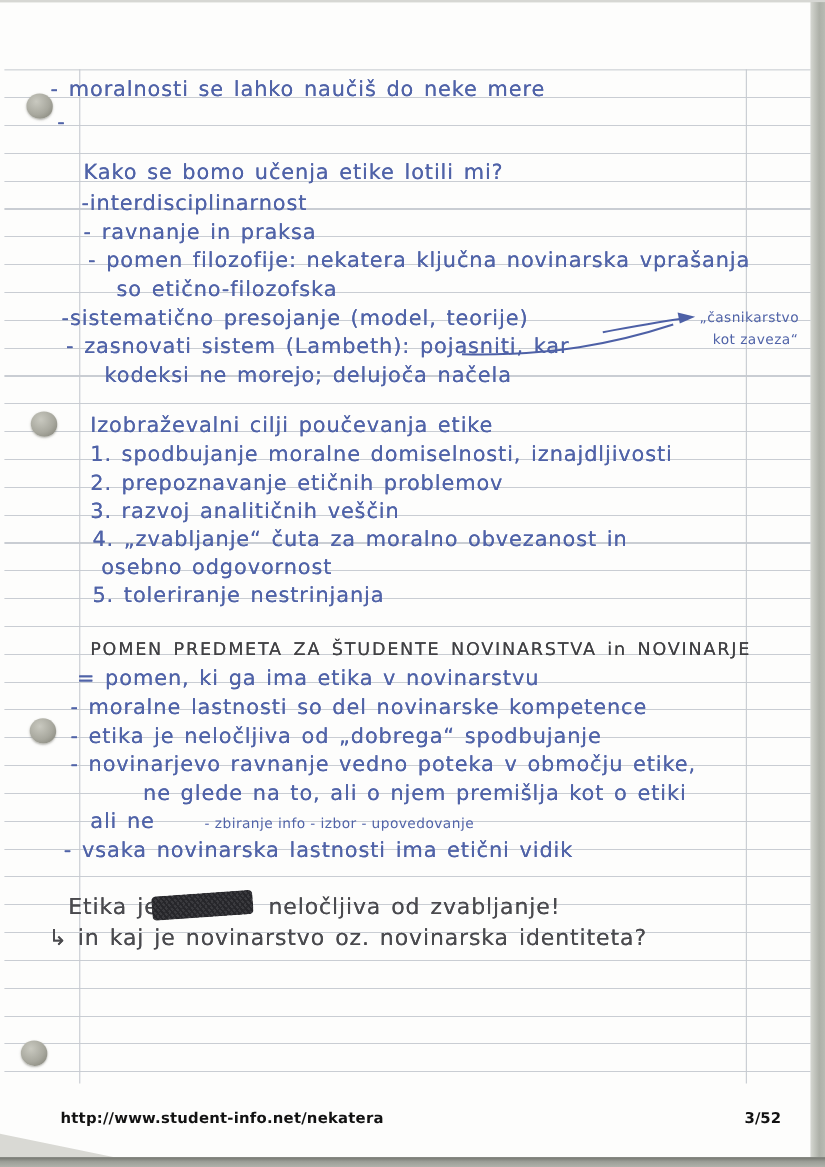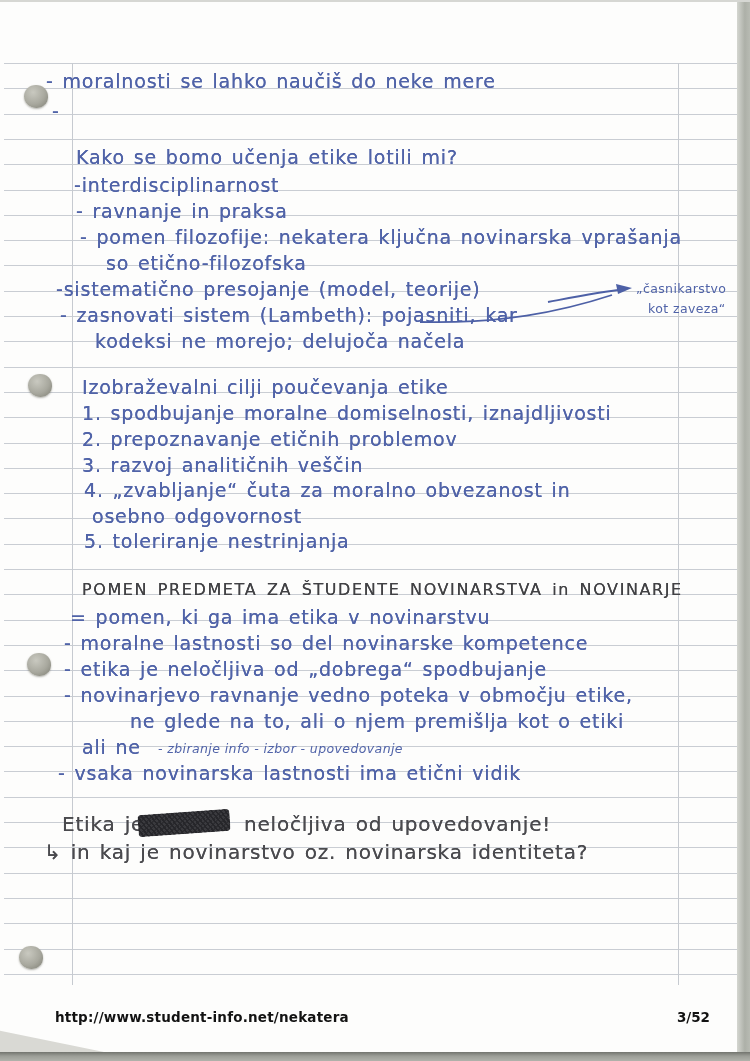--- a/index.html
+++ b/index.html
@@ -104,25 +104,25 @@
 <div class="hand ink" style="left:84px;top:479px;">4. „zvabljanje“ čuta za moralno obvezanost in</div>
 <div class="hand ink" style="left:92px;top:505px;">osebno odgovornost</div>
 <div class="hand ink" style="left:84px;top:530px;">5. toleriranje nestrinjanja</div>
 <div class="hand caps" style="left:82px;top:580px;">POMEN PREDMETA ZA ŠTUDENTE NOVINARSTVA in NOVINARJE</div>
 <div class="hand ink" style="left:70px;top:606px;">= pomen, ki ga ima etika v novinarstvu</div>
 <div class="hand ink" style="left:64px;top:632px;">- moralne lastnosti so del novinarske kompetence</div>
 <div class="hand ink" style="left:64px;top:658px;">- etika je neločljiva od „dobrega“ spodbujanje</div>
 <div class="hand ink" style="left:64px;top:684px;">- novinarjevo ravnanje vedno poteka v območju etike,</div>
 <div class="hand ink" style="left:82px;top:710px;margin-left:48px;">ne glede na to, ali o njem premišlja kot o etiki</div>
 <div class="hand ink" style="left:82px;top:736px;">ali ne</div>
-<div class="hand ink-sm" style="left:158px;top:741px;font-style:italic;">- zbiranje info  - izbor  - upovedovanje</div>
+<div class="hand ink-sm" style="left:186px;top:741px;">- zbiranje info  - izbor  - upovedovanje</div>
 <div class="hand ink" style="left:58px;top:762px;">- vsaka novinarska lastnosti ima etični vidik</div>
 <div class="hand pencil" style="left:62px;top:812px;">Etika je</div>
 <div class="scribble"></div>
-<div class="hand pencil" style="left:244px;top:812px;">neločljiva od upovedovanje!</div>
+<div class="hand pencil" style="left:244px;top:812px;">neločljiva od zvabljanje!</div>
 <div class="hand pencil" style="left:44px;top:840px;">↳ in kaj je novinarstvo oz. novinarska identiteta?</div>
 
 <svg class="overlay" width="750" height="1061" viewBox="0 0 750 1061">
   <path d="M 420 322 C 500 324 560 312 612 295" stroke="#4d60a6" stroke-width="1.8" fill="none"></path>
   <path d="M 548 302 C 580 296 600 292 626 289" stroke="#4d60a6" stroke-width="1.8" fill="none"></path>
   <polygon points="632,288 616,284 618,294" fill="#4d60a6"></polygon>
 </svg>
 <div class="hand ink-sm" style="left:636px;top:281px;">„časnikarstvo</div>
 <div class="hand ink-sm" style="left:648px;top:301px;">kot zaveza“</div>
 

